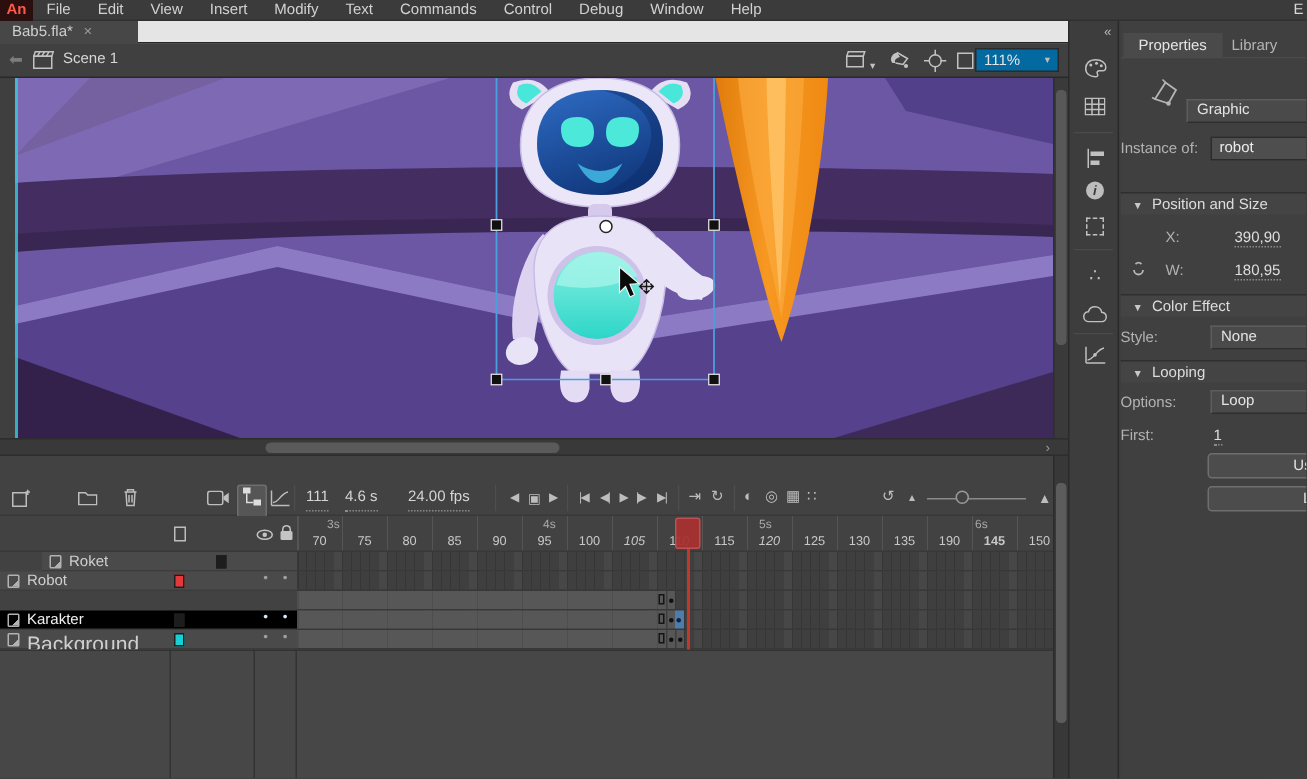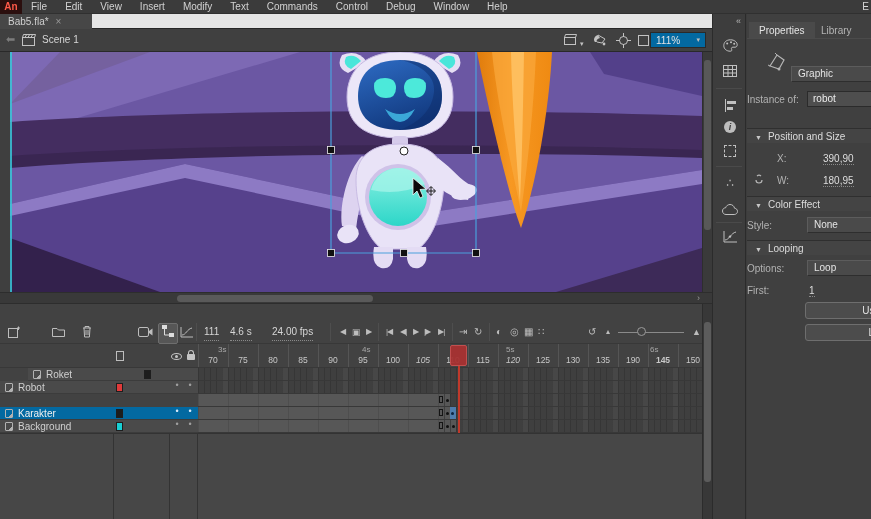--- a/index.html
+++ b/index.html
@@ -355,21 +355,21 @@
         <div class="fr-empty" style="left: 198px; top: 0px; width: 504px; height: 100%; border-bottom: 1px solid rgb(56, 56, 56); position: absolute;">
           <div style="left: 0px; top: 0px; width: 246px; height: 12px; background: repeating-linear-gradient(90deg, rgba(0, 0, 0, 0.1) 0px, rgba(0, 0, 0, 0.1) 1px, transparent 1px, transparent 30px) rgb(87, 87, 87); position: absolute;">
             <div style="right: 1px; top: 2px; width: 4px; height: 7px; border: 1px solid rgb(20, 20, 20); position: absolute;"></div>
           </div>
           <div style="left: 246px; top: 0px; width: 6px; height: 12px; background: rgb(87, 87, 87); border-left: 1px solid rgb(63, 63, 63); position: absolute;">
             <div style="left: 1px; top: 5px; width: 3px; height: 3px; border-radius: 50%; background: rgb(16, 16, 16); position: absolute;"></div>
           </div>
         </div>
       </div>
       <div style="left: 0px; top: 103px; width: 702px; height: 13px; position: absolute;">
-        <div style="left: 0px; top: 0px; width: 198px; height: 100%; background: #0369a1; border-bottom: 1px solid rgb(60, 60, 60); position: absolute;">
+        <div style="left: 0px; top: 0px; width: 198px; height: 100%; background: #000000; border-bottom: 1px solid rgb(60, 60, 60); position: absolute;">
           <span class="pgicon"></span>
           <div style="left: 18px; top: 1px; font-size: 10px; color: rgb(240, 240, 240); position: absolute;">Karakter</div>
           <div style="left: 116px; top: 2px; width: 7px; height: 9px; background: rgb(29, 29, 29); border: 1px solid rgb(30, 30, 30); position: absolute;"></div>
           <div style="left: 172px; top: -1px; width: 10px; text-align: center; color: rgb(214, 233, 250); font-size: 9px; position: absolute;">•</div>
           <div style="left: 185px; top: -1px; width: 10px; text-align: center; color: rgb(214, 233, 250); font-size: 9px; position: absolute;">•</div>
         </div>
         <div class="fr-empty" style="left: 198px; top: 0px; width: 504px; height: 100%; border-bottom: 1px solid rgb(56, 56, 56); position: absolute;">
           <div style="left: 0px; top: 0px; width: 246px; height: 12px; background: repeating-linear-gradient(90deg, rgba(0, 0, 0, 0.1) 0px, rgba(0, 0, 0, 0.1) 1px, transparent 1px, transparent 30px) rgb(87, 87, 87); position: absolute;">
             <div style="right: 1px; top: 2px; width: 4px; height: 7px; border: 1px solid rgb(20, 20, 20); position: absolute;"></div>
           </div>
@@ -377,21 +377,21 @@
             <div style="left: 1px; top: 5px; width: 3px; height: 3px; border-radius: 50%; background: rgb(16, 16, 16); position: absolute;"></div>
           </div>
           <div style="left: 252px; top: 0px; width: 6px; height: 12px; background: rgb(78, 125, 173); position: absolute;">
             <div style="left: 1px; top: 5px; width: 3px; height: 3px; border-radius: 50%; background: rgb(11, 36, 64); position: absolute;"></div>
           </div>
         </div>
       </div>
       <div style="left: 0px; top: 116px; width: 702px; height: 13px; position: absolute;">
         <div style="left: 0px; top: 0px; width: 198px; height: 100%; background: rgb(74, 74, 74); border-bottom: 1px solid rgb(60, 60, 60); position: absolute;">
           <span class="pgicon"></span>
-          <div style="left: 18px; top: 1px; font-size: 10px; color: rgb(207, 207, 207); position: absolute;">Background</div>
+          <div style="left: 18px; top: 1px; font-size: 14px; color: rgb(207, 207, 207); position: absolute;">Background</div>
           <div style="left: 116px; top: 2px; width: 7px; height: 9px; background: rgb(24, 207, 212); border: 1px solid rgb(30, 30, 30); position: absolute;"></div>
           <div style="left: 172px; top: -1px; width: 10px; text-align: center; color: rgb(159, 159, 159); font-size: 9px; position: absolute;">•</div>
           <div style="left: 185px; top: -1px; width: 10px; text-align: center; color: rgb(159, 159, 159); font-size: 9px; position: absolute;">•</div>
         </div>
         <div class="fr-empty" style="left: 198px; top: 0px; width: 504px; height: 100%; border-bottom: 1px solid rgb(56, 56, 56); position: absolute;">
           <div style="left: 0px; top: 0px; width: 246px; height: 12px; background: repeating-linear-gradient(90deg, rgba(0, 0, 0, 0.1) 0px, rgba(0, 0, 0, 0.1) 1px, transparent 1px, transparent 30px) rgb(87, 87, 87); position: absolute;">
             <div style="right: 1px; top: 2px; width: 4px; height: 7px; border: 1px solid rgb(20, 20, 20); position: absolute;"></div>
           </div>
           <div style="left: 246px; top: 0px; width: 6px; height: 12px; background: rgb(87, 87, 87); border-left: 1px solid rgb(63, 63, 63); position: absolute;">
             <div style="left: 1px; top: 5px; width: 3px; height: 3px; border-radius: 50%; background: rgb(16, 16, 16); position: absolute;"></div>

